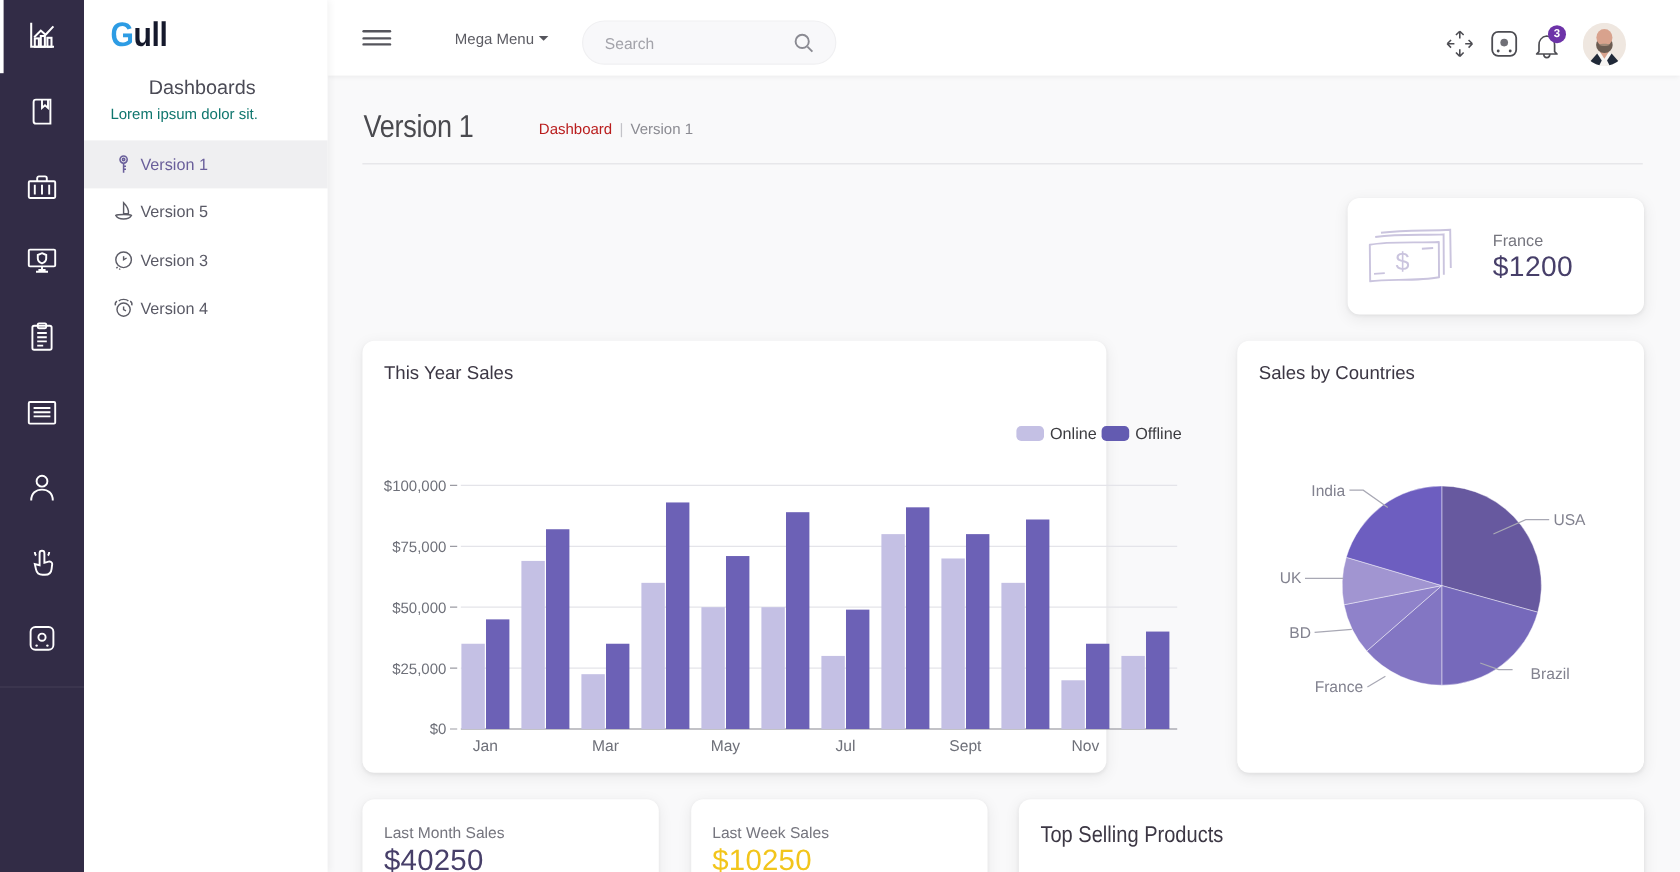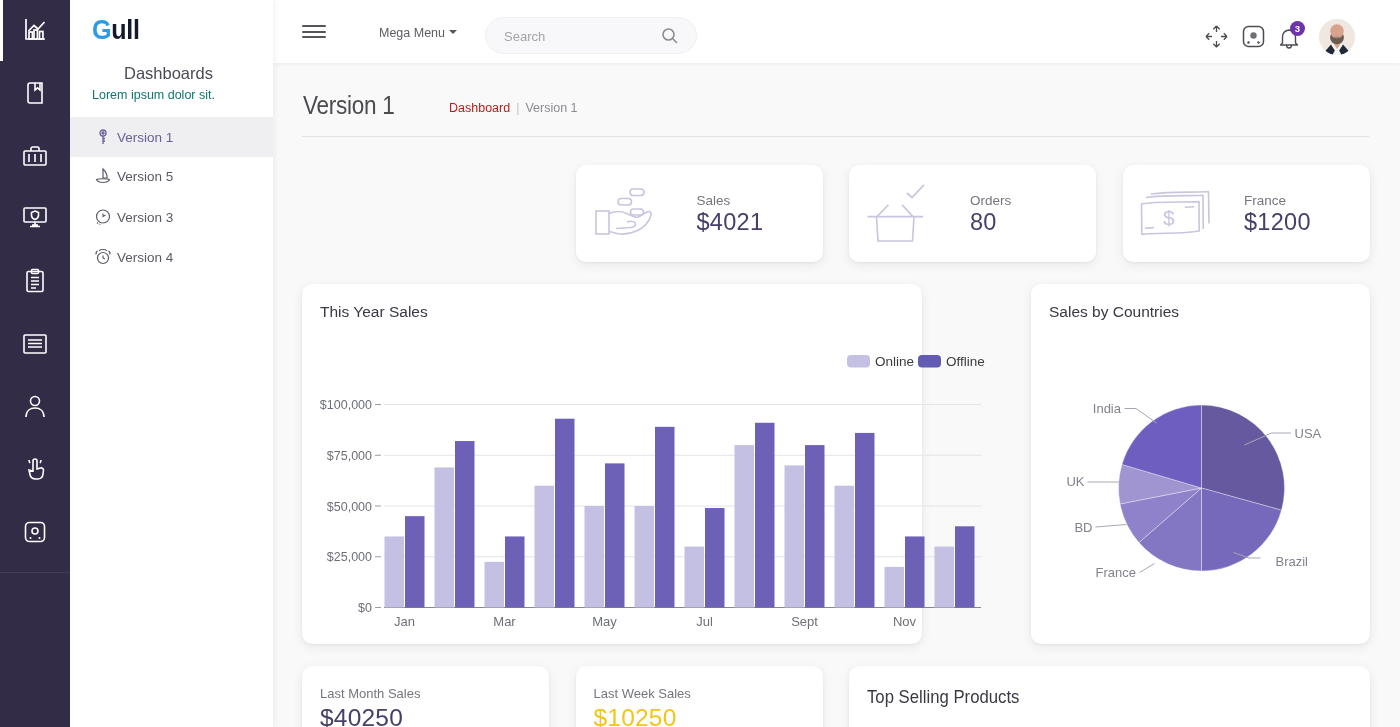--- a/index.html
+++ b/index.html
@@ -113,40 +113,20 @@
       <ellipse cx="18" cy="18.5" rx="6.9" ry="6.7" fill="#6b5c52"></ellipse>
       <ellipse cx="18" cy="12.2" rx="6.7" ry="7" fill="#d8a28d"></ellipse>
       <path d="M13.5 18 C15 17.2 21 17.2 22.5 18 C22 19.6 14 19.6 13.5 18 Z" fill="#a08a79"></path>
     </g>
   </svg>
 
   <h1 class="pagetitle abs">Version 1</h1>
   <div class="crumb abs"><span class="c1">Dashboard</span><span class="sep">|</span><span class="c2">Version 1</span></div>
   <div class="hr abs"></div>
 
-  <div class="card stat" style="left:575.5px;">
-    <svg class="icon" viewBox="0 0 62 62" fill="none" stroke="#cac4de" stroke-width="1.6">
-      <rect x="6" y="27" width="13" height="23"></rect>
-      <path d="M19 29.5 C26 26.5 33 27.5 38 30 C41.5 31.7 44.5 33.8 47.5 33.2 C51.5 32.2 54 29.5 57 28 C60 26.5 61.8 29 60.8 32 C59 37.5 54 43.5 47 46.8 C40.5 49.8 32 50.8 26 49.2 C23.5 48.5 21.3 47.8 19 47.8"></path>
-      <path d="M26 44.5 L41 43.5 C45 43.2 46.5 40.5 45 38.8 C43.5 37.2 40 37 37 38"></path>
-      <rect x="40" y="5" width="14" height="6.5" rx="3.2"></rect>
-      <rect x="28" y="14.5" width="13.5" height="6.5" rx="3.2"></rect>
-      <rect x="40.5" y="25" width="13" height="6" rx="3"></rect>
-    </svg>
-    <div class="lab">Sales</div>
-      <div class="val">$4021</div>
-  </div>
-  <div class="card stat" style="left:849px;">
-    <svg class="icon" viewBox="0 0 62 62" fill="none" stroke="#cac4de" stroke-width="1.6">
-      <path d="M4.5 32.6 L60 32.6 M13.5 32.6 L15 57 L49.5 57 L51 32.6 M14 32.6 L25.5 20.7 M39 20.7 L50 32.6"></path>
-      <path d="M44 9 L49 13.5 L61 0.9" stroke-width="1.7"></path>
-    </svg>
-    <div class="lab">Orders</div>
-      <div class="val">80</div>
-  </div>
   <div class="card stat" style="left:1123px;">
     <svg class="icon" style="width:74px;" viewBox="0 0 74 62" fill="none" stroke="#cac4de" stroke-width="1.6">
       <path d="M13.8 10 C35 7.2 55 8.7 71.5 7.5 L72 39.4"></path>
       <path d="M9 13.5 C30 10.7 50 12.2 66 11.3 L66.2 45"></path>
       <path d="M4.5 20 C20 16.8 45 18.6 62 17.6 L62.2 47 C45 50.3 20 48.4 4.8 50.4 Z" stroke-linejoin="round"></path>
       <path d="M8 44.2 L17 43.6 M47.9 23.3 L57.3 22.7"></path>
       <text x="26" y="41" font-size="21" fill="#cac4de" stroke="none" font-family="Liberation Sans">$</text>
     </svg>
     <div class="lab">France</div>
       <div class="val">$1200</div>

